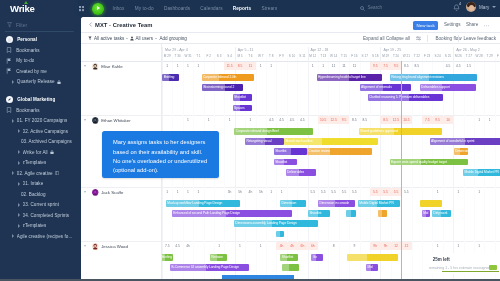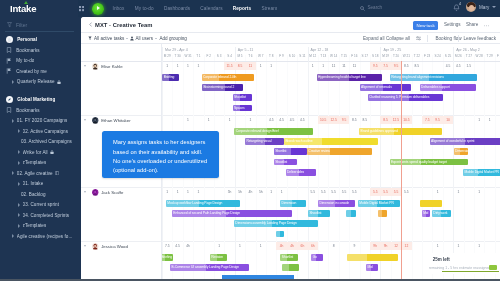--- a/index.html
+++ b/index.html
@@ -110,21 +110,21 @@
   .annot .apill{position:absolute;left:64.8px;top:12.4px;width:8.2px;height:4.2px;border-radius:1px;background:#8fc63d;}
   .annot .aline{position:absolute;left:17.6px;top:18.2px;width:57px;height:1.2px;background:#7fa82c;}
 </style>
 </head>
 <body>
 
 <div class="app">
 
   <div class="sidebar">
     <div class="logo">
-      <span>Intake</span>
+      <span>Wrike</span>
       <i class="dot"></i>
     </div>
     <div class="filterrow">
       <svg class="fi" viewBox="0 0 10 12">
         <path d="M1 1h8l-3 4.2V10L4 8.6V5.2z" fill="none" stroke="#5f748f" stroke-width="1.2"></path>
       </svg>
       <span class="ft">Filter</span>
     </div>
     <div class="filterline"></div>
     <div class="navitems" id="sb-items">

